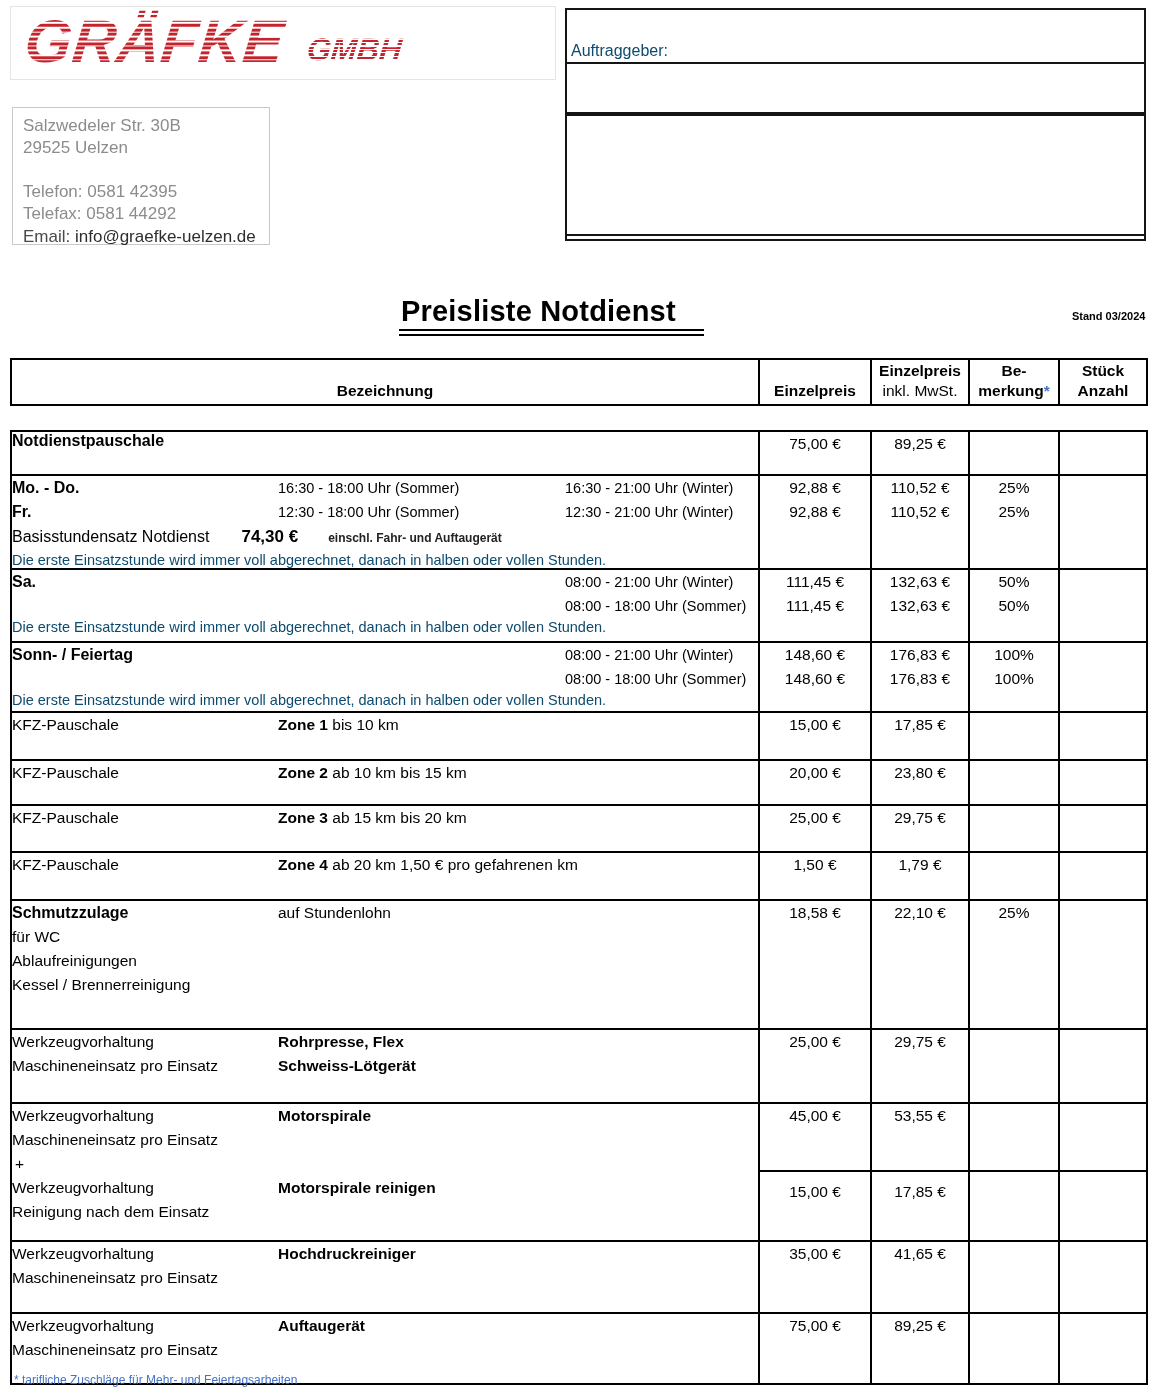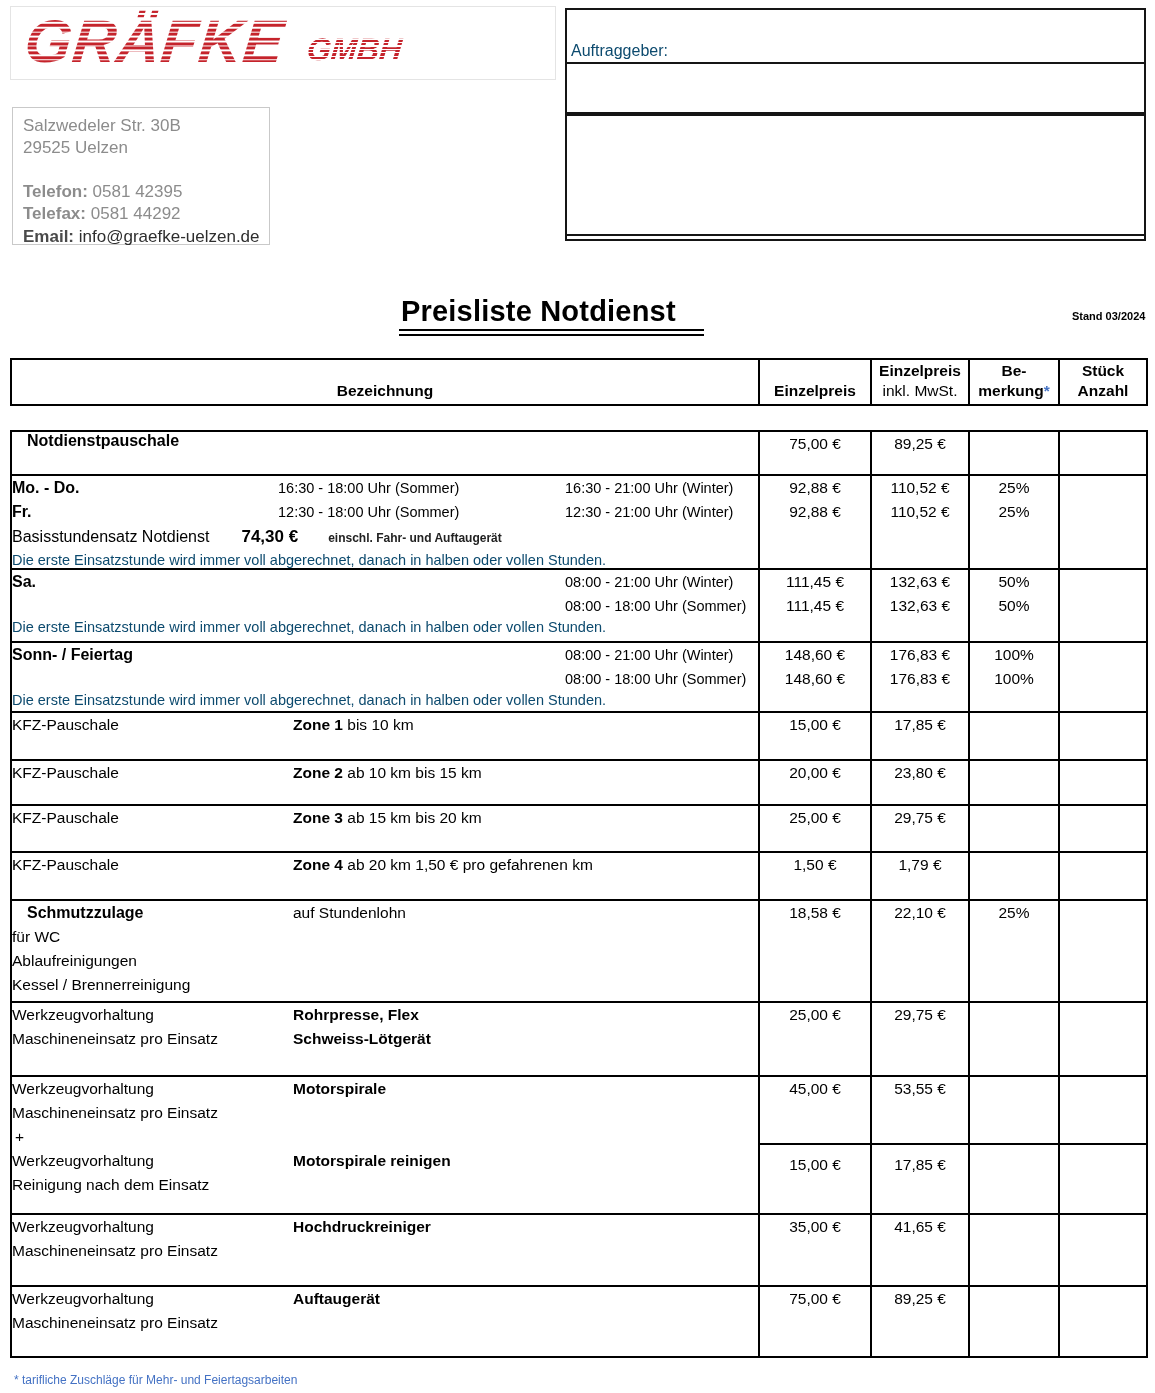--- a/index.html
+++ b/index.html
@@ -18,21 +18,21 @@
     transform:skewX(-6deg);padding:2px 8px 4px 2px;}
   .logo-sub{font-weight:bold;font-style:italic;font-size:31px;line-height:1;margin-left:14px;margin-top:14px;
     background:repeating-linear-gradient(180deg,#c5232b 0px,#c5232b 2.2px,#ffffff 2.2px,#ffffff 3.4px);
     -webkit-background-clip:text;background-clip:text;color:transparent;
     transform:skewX(-6deg);padding:1px 6px 2px 1px;}
 
   
   .addr-box{left:12px;top:107px;width:258px;height:138px;border:1px solid #c9c9c9;
     box-sizing:border-box;padding:7px 0 0 10px;font-size:17px;color:#8c8c8c;line-height:1.32;}
   .addr-gap{height:21px;}
-  .lbl-b{font-weight:bold;}
+  .lbl-b{font-weight:normal;}
   .addr-email{color:#2e2e2e;}
   .addr-email .lbl-b{color:#4a4a4a;}
 
   
   .form-box{left:565px;top:8px;width:581px;height:233px;border:2px solid #151515;
     box-sizing:border-box;display:flex;flex-direction:column;}
   .form-label{display:flex;align-items:flex-end;padding:0 0 2px 4px;font-size:16px;color:#0c4a6e;}
   .fl1{height:50px;}
   .fl2{height:43px;}
   .form-input{border-top:2px solid #151515;border-bottom:2px solid #151515;box-sizing:border-box;background:#fff;}
@@ -52,21 +52,21 @@
   .asterisk{color:#4472c4;}
 
   .tbl{position:absolute;left:10px;top:430px;width:1136px;}
   .tbl td{border:2px solid #000;vertical-align:top;padding:0;box-sizing:border-box;}
   .bez{padding:5px 4px 2px 4px;}
   .price{text-align:center;font-size:15.5px;line-height:24px;padding-top:5px;}
   .line{display:flex;line-height:24px;font-size:15.5px;}
   .c1{width:266px;flex-shrink:0;}
   .c2{width:287px;flex-shrink:0;}
   .c3{flex:1;}
-  .b{font-weight:bold;padding-left:15px;}
+  .b{font-weight:bold;}
   .day{font-size:16px;font-weight:bold;}
   .times{font-size:14.5px;}
   .red{color:#0c4a6e;font-size:14.5px;line-height:19px;}
   .sec{display:flex;flex-direction:column;}
   .sec-h84{height:84px;}
   .sec-h63{height:63px;}
   .sec-h60{height:60px;}
   .grow{flex:1;}
   .basis{display:flex;align-items:baseline;line-height:26px;}
   .basis-price{font-weight:bold;font-size:17px;margin-left:32px;}
@@ -292,21 +292,21 @@
         <span class="c3"><span class="b">Zone 4</span><span> ab 20 km 1,50 € pro gefahrenen km</span></span>
           </div>
     </td>
     <td class="price">1,50 €</td>
     <td class="price">1,79 €</td>
     <td class="price"></td>
     <td class="price"></td>
   </tr>
 
   <tr>
-    <td class="bez" style="height:102px">
+    <td class="bez" style="height:129px">
       <div class="line">
             <span class="c1 b" style="font-size:16px">Schmutzzulage</span>
         <span class="c3">auf Stundenlohn</span>
           </div>
       <div class="line">für WC</div>
       <div class="line">Ablaufreinigungen</div>
       <div class="line">Kessel / Brennerreinigung</div>
     </td>
     <td class="price">18,58 €</td>
     <td class="price">22,10 €</td>

